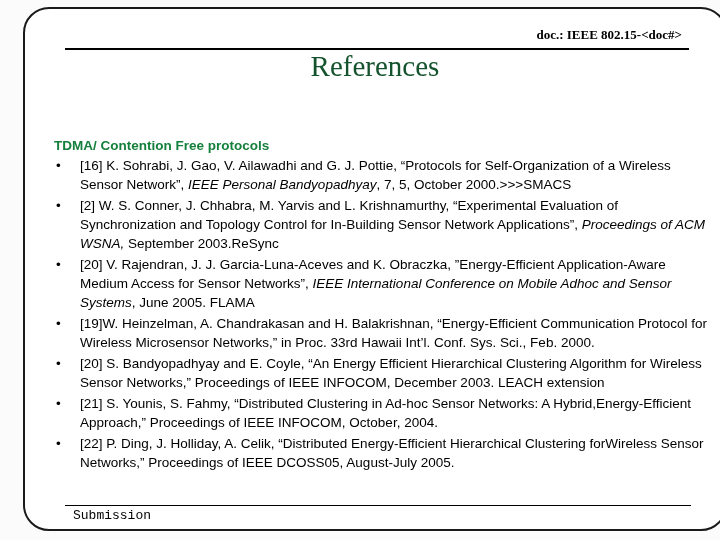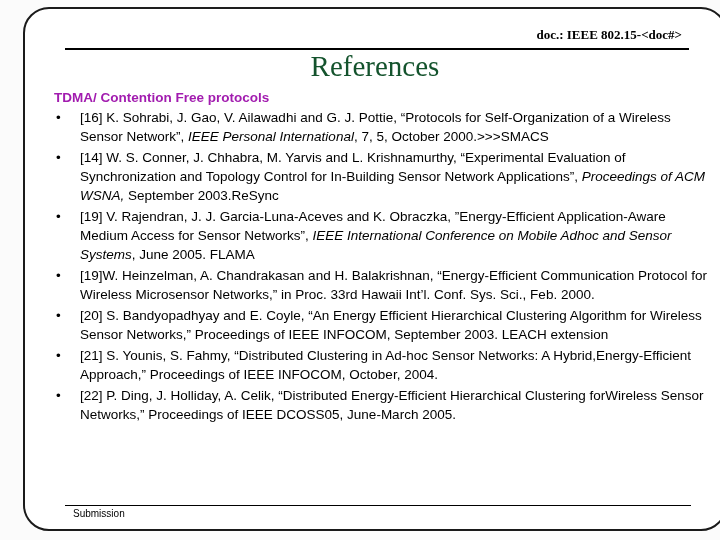--- a/index.html
+++ b/index.html
@@ -50,65 +50,65 @@
     box-sizing: border-box;
   }
   .ref-text { flex: 1; }
   .ref-text em { font-style: italic; }
   .footer-line {
     position: absolute; top: 496px; left: 40px; right: 34px;
     border-top: 1.5px solid #000; height: 0;
   }
   .footer-label {
     position: absolute; top: 499px; left: 48px;
-    font-family: Liberation Sans, sans-serif;
-    font-size: 10px; color: #000;
+    font-family: Liberation Mono, monospace;
+    font-size: 13px; color: #000;
   }
 </style>
 </head>
 <body>
 
 <div class="slide">
 
   <div class="doc-header">doc.: IEEE 802.15-&lt;doc#&gt;</div>
 
   <div class="header-line"></div>
 
   <div class="page-title">References</div>
 
   <div class="content">
-    <div class="section-heading" style="color: #a21caf;">TDMA/ Contention Free protocols</div>
+    <div class="section-heading" style="color: #15803d; margin-top: 48px;">TDMA/ Contention Free protocols</div>
     <div id="refs">
         <div class="ref-item">
           <span class="bullet">•</span>
-          <span class="ref-text"><span>[16] K. Sohrabi, J. Gao, V. Ailawadhi and G. J. Pottie, “Protocols for Self-Organization of a Wireless Sensor Network”, </span><em>IEEE Personal International</em><span>, 7, 5, October 2000.&gt;&gt;&gt;SMACS</span></span>
+          <span class="ref-text"><span>[16] K. Sohrabi, J. Gao, V. Ailawadhi and G. J. Pottie, “Protocols for Self-Organization of a Wireless Sensor Network”, </span><em>IEEE Personal Bandyopadhyay</em><span>, 7, 5, October 2000.&gt;&gt;&gt;SMACS</span></span>
         </div>
         <div class="ref-item">
           <span class="bullet">•</span>
-          <span class="ref-text"><span>[14] W. S. Conner, J. Chhabra, M. Yarvis and L. Krishnamurthy, “Experimental Evaluation of Synchronization and Topology Control for In-Building Sensor Network Applications”, </span><em>Proceedings of ACM WSNA,</em><span> September 2003.ReSync</span></span>
+          <span class="ref-text"><span>[2] W. S. Conner, J. Chhabra, M. Yarvis and L. Krishnamurthy, “Experimental Evaluation of Synchronization and Topology Control for In-Building Sensor Network Applications”, </span><em>Proceedings of ACM WSNA,</em><span> September 2003.ReSync</span></span>
         </div>
         <div class="ref-item">
           <span class="bullet">•</span>
-          <span class="ref-text"><span>[19] V. Rajendran, J. J. Garcia-Luna-Aceves and K. Obraczka, ”Energy-Efficient Application-Aware Medium Access for Sensor Networks”, </span><em>IEEE International Conference on Mobile Adhoc and Sensor Systems</em><span>, June 2005. FLAMA</span></span>
+          <span class="ref-text"><span>[20] V. Rajendran, J. J. Garcia-Luna-Aceves and K. Obraczka, ”Energy-Efficient Application-Aware Medium Access for Sensor Networks”, </span><em>IEEE International Conference on Mobile Adhoc and Sensor Systems</em><span>, June 2005. FLAMA</span></span>
         </div>
         <div class="ref-item">
           <span class="bullet">•</span>
           <span class="ref-text"><span>[19]W. Heinzelman, A. Chandrakasan and H. Balakrishnan, “Energy-Efficient Communication Protocol for Wireless Microsensor Networks,” in Proc. 33rd Hawaii Int’l. Conf. Sys. Sci., Feb. 2000.</span></span>
         </div>
         <div class="ref-item">
           <span class="bullet">•</span>
-          <span class="ref-text"><span>[20] S. Bandyopadhyay and E. Coyle, “An Energy Efficient Hierarchical Clustering Algorithm for Wireless Sensor Networks,” Proceedings of IEEE INFOCOM, September 2003. LEACH extension</span></span>
+          <span class="ref-text"><span>[20] S. Bandyopadhyay and E. Coyle, “An Energy Efficient Hierarchical Clustering Algorithm for Wireless Sensor Networks,” Proceedings of IEEE INFOCOM, December 2003. LEACH extension</span></span>
         </div>
         <div class="ref-item">
           <span class="bullet">•</span>
           <span class="ref-text"><span>[21] S. Younis, S. Fahmy, “Distributed Clustering in Ad-hoc Sensor Networks: A Hybrid,Energy-Efficient Approach,” Proceedings of IEEE INFOCOM, October, 2004.</span></span>
         </div>
         <div class="ref-item">
           <span class="bullet">•</span>
-          <span class="ref-text"><span>[22] P. Ding, J. Holliday, A. Celik, “Distributed Energy-Efficient Hierarchical Clustering forWireless Sensor Networks,” Proceedings of IEEE DCOSS05, June-March 2005.</span></span>
+          <span class="ref-text"><span>[22] P. Ding, J. Holliday, A. Celik, “Distributed Energy-Efficient Hierarchical Clustering forWireless Sensor Networks,” Proceedings of IEEE DCOSS05, August-July 2005.</span></span>
         </div>
       </div>
   </div>
 
   <div class="footer-line"></div>
 
   <div class="footer-label">Submission</div>
 
 </div>
 

